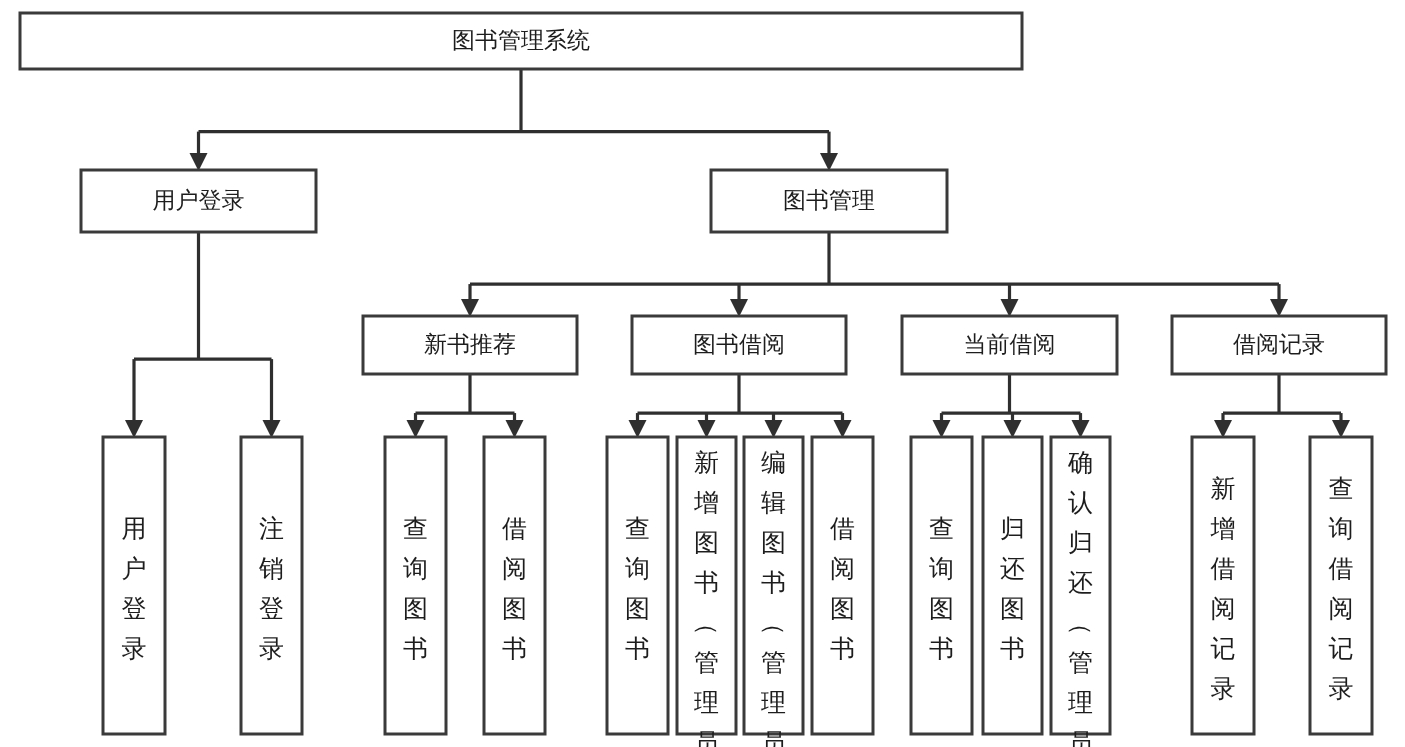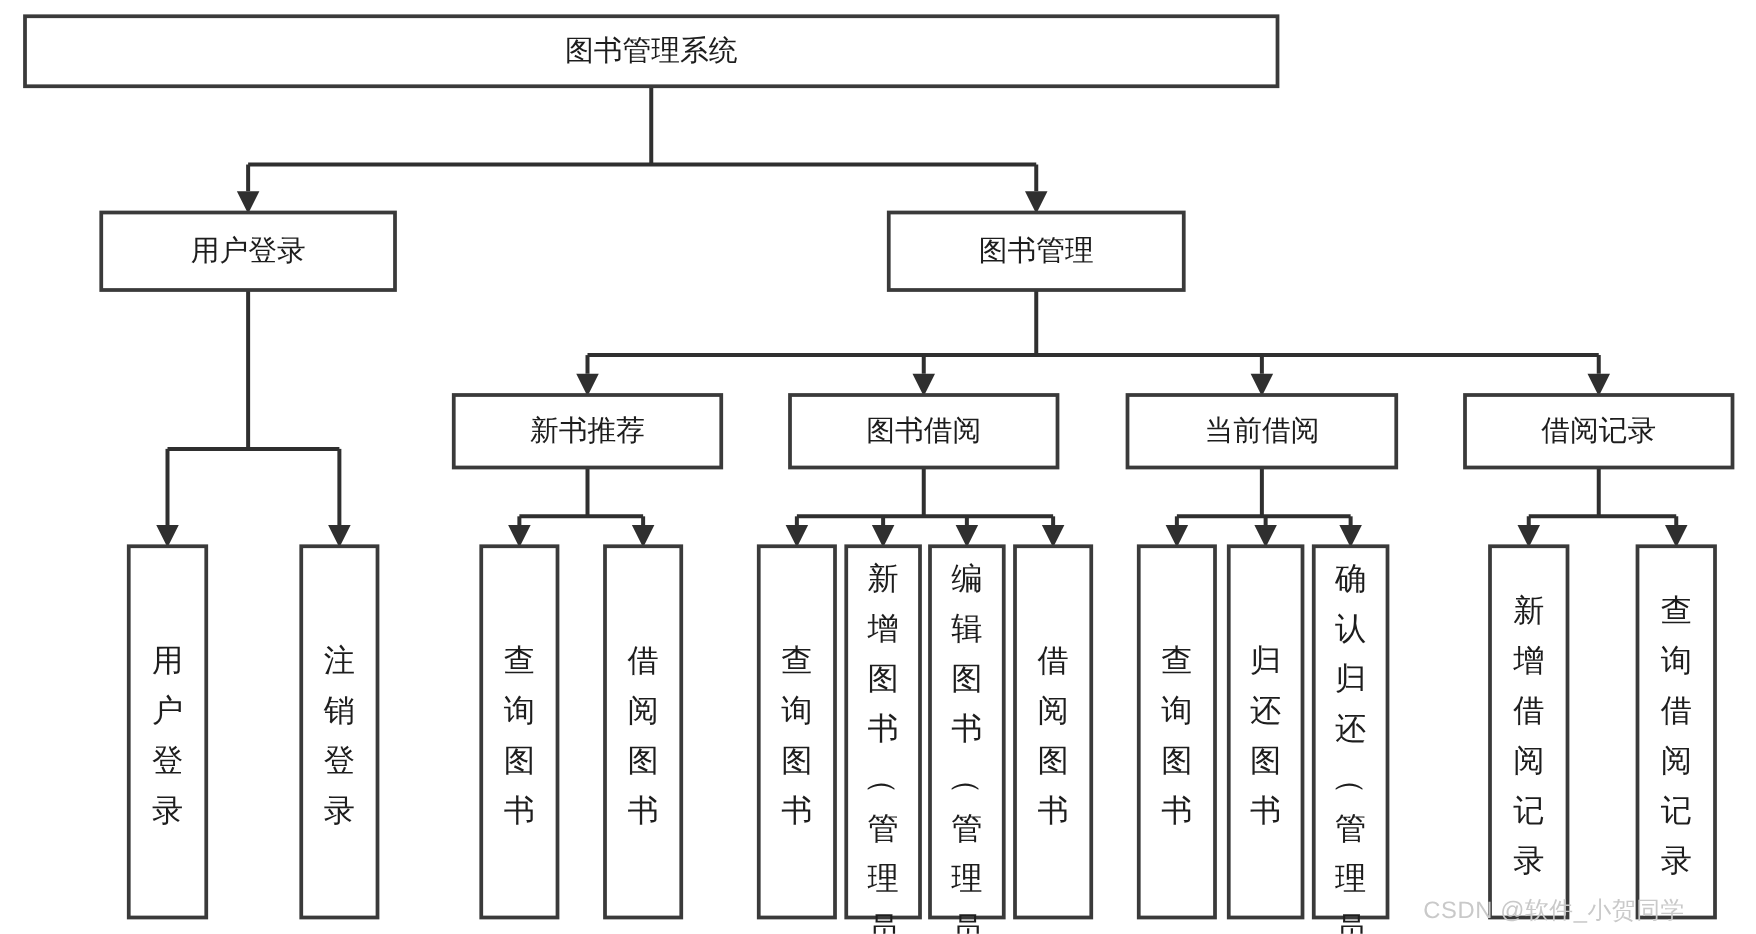--- a/index.html
+++ b/index.html
@@ -259,14 +259,13 @@
           <rect x="1310" y="437" width="62" height="297" class="node-box"></rect>
           <text x="1341" y="496.7" class="node-label-v-glyph">查</text>
           <text x="1341" y="536.7" class="node-label-v-glyph">询</text>
           <text x="1341" y="576.7" class="node-label-v-glyph">借</text>
           <text x="1341" y="616.7" class="node-label-v-glyph">阅</text>
           <text x="1341" y="656.7" class="node-label-v-glyph">记</text>
           <text x="1341" y="696.7" class="node-label-v-glyph">录</text>
         </g>
       </g>
   </svg>
-  <div class="watermark">CSDN @软件_小贺同学</div>
 </div>
 
 </body></html>

